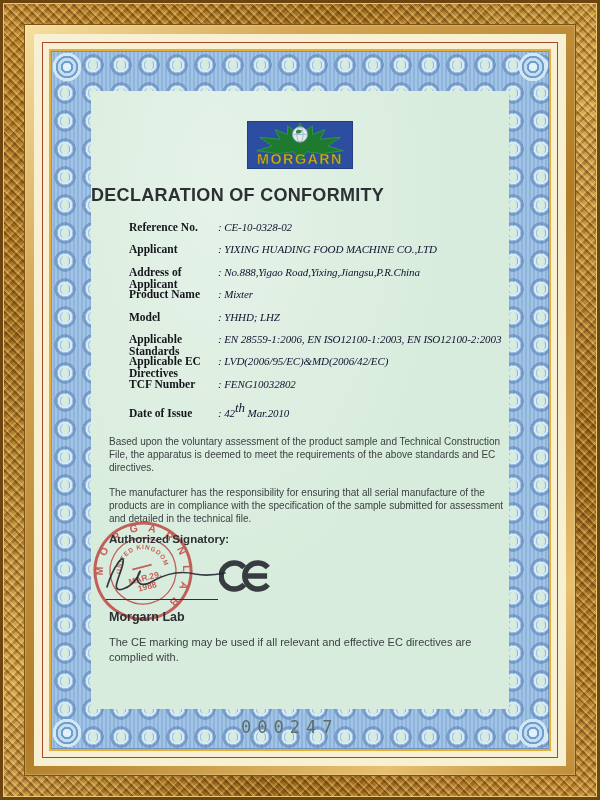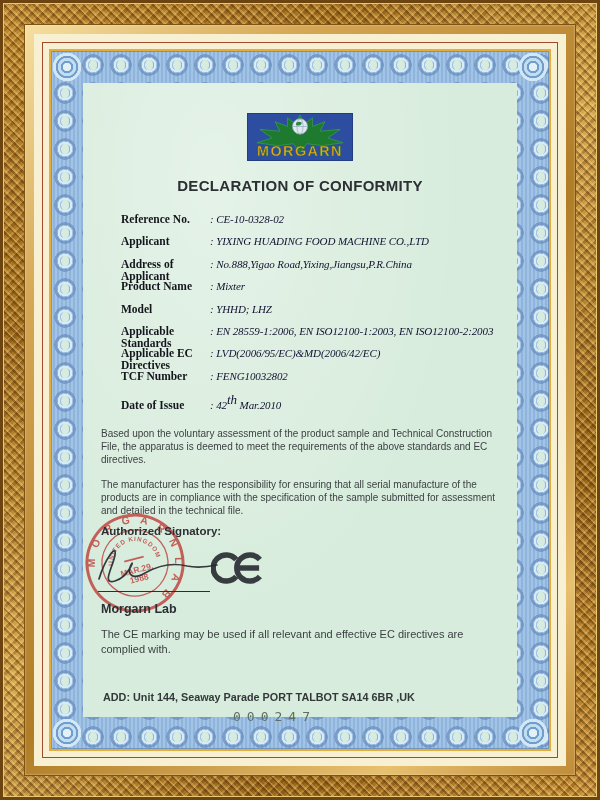--- a/index.html
+++ b/index.html
@@ -13,21 +13,21 @@
       linear-gradient(135deg,#c08a30,#a5701e 25%,#d8a84e 50%,#9a6618 75%,#c89038);
     box-shadow: inset 0 0 0 1px #e9c873;
   }
   .frame-bevel{
     height:100%;padding:9px;border:1px solid #7e5414;
     background:linear-gradient(135deg,#f6dfa0,#d5a654 22%,#b07c26 55%,#e7c070 85%,#c08c38);
     box-shadow: inset 0 0 2px rgba(255,255,255,.65);
   }
   .mat{height:100%;padding:17px;background:#f7f0d2;}
   .security-border{
-    height:100%;padding:32px;position:relative;
+    height:100%;padding:40px;position:relative;
     background-color:#98bde2;
     background-image:
       radial-gradient(ellipse 5px 7px at 50% 50%, #d6ecdf 0 3.5px, rgba(0,0,0,0) 4.5px),
       radial-gradient(circle 9px at 50% 50%, rgba(0,0,0,0) 5px, rgba(220,238,248,.95) 5.5px 7px, rgba(0,0,0,0) 7.5px),
       radial-gradient(circle 12px at 50% 50%, rgba(0,0,0,0) 8px, rgba(96,134,184,.62) 8.5px 10.5px, rgba(0,0,0,0) 11px),
       repeating-linear-gradient(90deg, rgba(255,255,255,.10) 0 2px, rgba(80,120,175,.12) 2px 4px);
     background-size:28px 28px,28px 28px,28px 28px,auto;
     box-shadow: 0 0 0 2px #e5ae3a, 0 0 0 8px #f7f0d2, 0 0 0 9px #a34a2c, 0 0 0 17px #f7f0d2,
                 inset 0 0 0 1px rgba(60,100,150,.45);
   }
@@ -35,41 +35,41 @@
     background:radial-gradient(circle at 50% 50%, #e2f1f8 0 4px, #6f9ecc 4.5px 6px, #c2dcf0 6.5px 9px, #6f9ecc 9.5px 11px, #d4e7f4 11.5px 14px, rgba(0,0,0,0) 14.5px);}
   .corner.tl{top:0;left:0}.corner.tr{top:0;right:0}.corner.bl{bottom:0;left:0}.corner.br{bottom:0;right:0}
   .cert{
     height:100%;position:relative;background:#d7ecdc;
     background-image:radial-gradient(ellipse at 30% 15%, rgba(255,255,255,.35), rgba(0,0,0,0) 60%);
     font-family:"Liberation Sans",sans-serif;
   }
   .logo{position:absolute;top:30px;left:50%;transform:translateX(-50%);
     width:106px;height:48px;background:#2c4da0;border:1px solid #223e80;}
   .logo svg{display:block;width:104px;height:46px;}
-  .title{position:absolute;top:94px;left:0;right:0;text-align:center;
-    font-weight:bold;font-size:15px;letter-spacing:.3px;color:#2c2f33;}
+  .title{position:absolute;top:94px;left:0;right:0;
+    font-weight:bold;font-size:18px;letter-spacing:.3px;color:#2c2f33;}
   .fields{position:absolute;top:130px;left:38px;right:2px;}
   .frow{display:flex;align-items:baseline;height:22.4px;}
   .flabel{flex:0 0 89px;font-family:"Liberation Serif",serif;font-weight:bold;font-size:11.5px;color:#15151d;}
   .fvalue{font-family:"Liberation Serif",serif;font-weight:normal;font-style:italic;font-size:11px;
     color:#101030;white-space:nowrap;letter-spacing:-.1px;}
   .fvalue sup{font-size:13px;vertical-align:super;}
   .statements{position:absolute;top:344px;left:18px;width:410px;
     font-size:10px;line-height:1.32;color:#3d4144;}
   .statements p{margin:0 0 11px 0;}
   .auth{position:absolute;top:442px;left:18px;font-weight:bold;font-size:11.5px;color:#2c2f33;z-index:4;}
   .stamp{position:absolute;left:0;top:428px;width:104px;height:104px;mix-blend-mode:multiply;opacity:.85;z-index:2;}
   .signature{position:absolute;left:8px;top:452px;width:132px;height:64px;z-index:3;}
   .sigline{position:absolute;left:15px;top:508px;width:112px;border-top:1.6px solid #2d2d36;z-index:3;}
   .cemark{position:absolute;left:128px;top:468px;width:54px;height:34px;}
   .signame{position:absolute;left:18px;top:519px;font-weight:bold;font-size:12.5px;color:#2c2f33;z-index:4;}
   .cepara{position:absolute;left:18px;top:544px;width:404px;font-size:11px;line-height:1.32;color:#3d4144;}
   .address{position:absolute;left:20px;top:608px;font-weight:bold;font-size:10.8px;color:#33373a;}
   .serial{position:absolute;left:150px;top:626px;font-family:"DejaVu Sans Mono",monospace;
-    font-size:13px;letter-spacing:6px;color:#5d6e66;}
+    font-size:17px;letter-spacing:6px;color:#5d6e66;}
 </style>
 </head>
 <body>
 
 <div class="frame-outer">
  <div class="frame-bevel">
   <div class="mat">
    <div class="security-border">
     <div class="corner tl"></div>
     <div class="corner tr"></div>
@@ -163,21 +163,20 @@
       <svg class="cemark" viewBox="0 0 64 40">
         <path d="M29.9 10 A15.5 15.5 0 1 0 29.9 30" fill="none" stroke="#373c41" stroke-width="6.5"></path>
         <path d="M57.9 10 A15.5 15.5 0 1 0 57.9 30" fill="none" stroke="#373c41" stroke-width="6.5"></path>
         <path d="M33 20 H57" fill="none" stroke="#373c41" stroke-width="6.5"></path>
       </svg>
 
       <div class="signame">Morgarn Lab</div>
 
       <div class="cepara">The CE marking may be used if all relevant and effective EC directives are complied with.</div>
 
-      <div class="address">ADD: Unit 144, Seaway Parade PORT TALBOT SA14 6BR ,UK</div>
 
       <div class="serial">000247</div>
 
     </div>
    </div>
   </div>
  </div>
 </div>
 
 </body></html>

